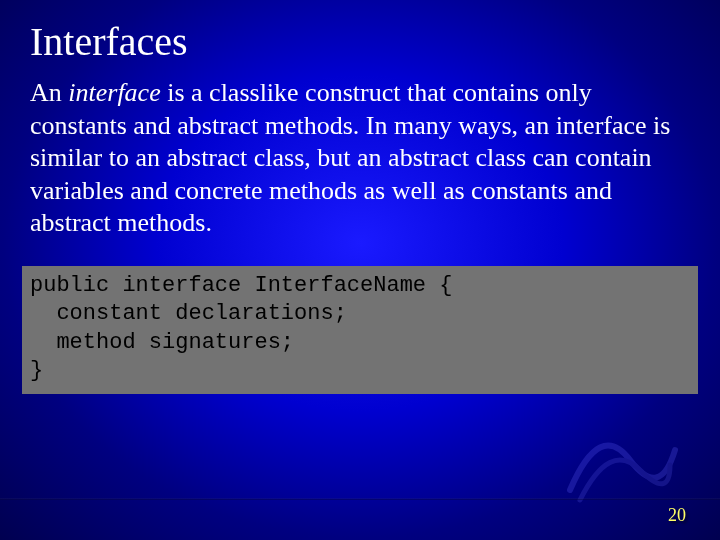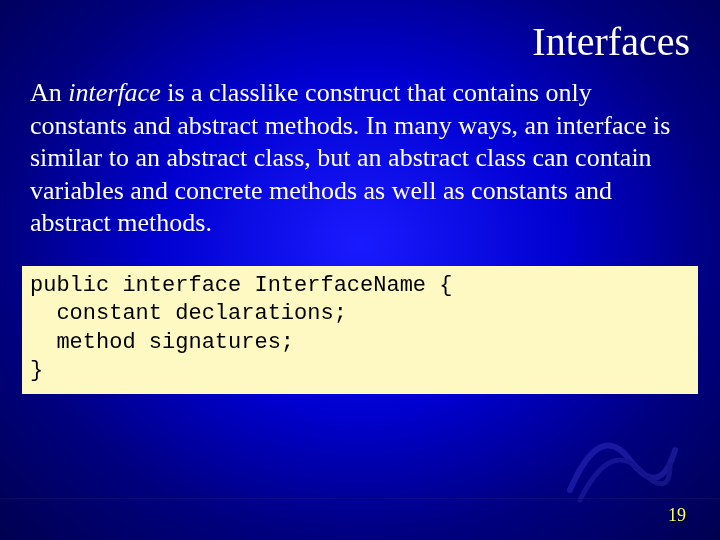--- a/index.html
+++ b/index.html
@@ -13,36 +13,36 @@
     overflow: hidden;
   }
   .slide {
     width: 100%;
     height: 100%;
     padding: 18px 30px 0 30px;
     position: relative;
   }
   .title {
     font-size: 40px;
-    text-align: right;
+    text-align: left;
     color: #ffffff;
     margin-bottom: 12px;
     font-weight: normal;
   }
   .para {
     font-size: 26px;
     line-height: 1.25;
     margin-bottom: 26px;
     color: #ffffff;
   }
   .para .italic {
     font-style: italic;
   }
   .codebox {
-    background: #fef9c3;
+    background: #737373;
     color: #000000;
     font-family: "Courier New", Courier, monospace;
     font-size: 22px;
     line-height: 1.3;
     padding: 6px 4px 8px 8px;
     margin: 0 -8px;
     white-space: pre;
   }
   .footer-line {
     position: absolute;
@@ -87,15 +87,15 @@
   method signatures;
 }</div>
 
   <svg class="swirl" viewBox="0 0 120 100">
     <path d="M10 80 Q 40 10, 70 50 T 115 40" stroke="#6060ff" stroke-width="6" fill="none" stroke-linecap="round"></path>
     <path d="M20 90 Q 50 30, 80 60 T 110 55" stroke="#5050e0" stroke-width="5" fill="none" stroke-linecap="round"></path>
   </svg>
 
   <div class="footer-line"></div>
 
-  <div class="pagenum">19</div>
+  <div class="pagenum">20</div>
 
 </div>
 
 </body></html>

